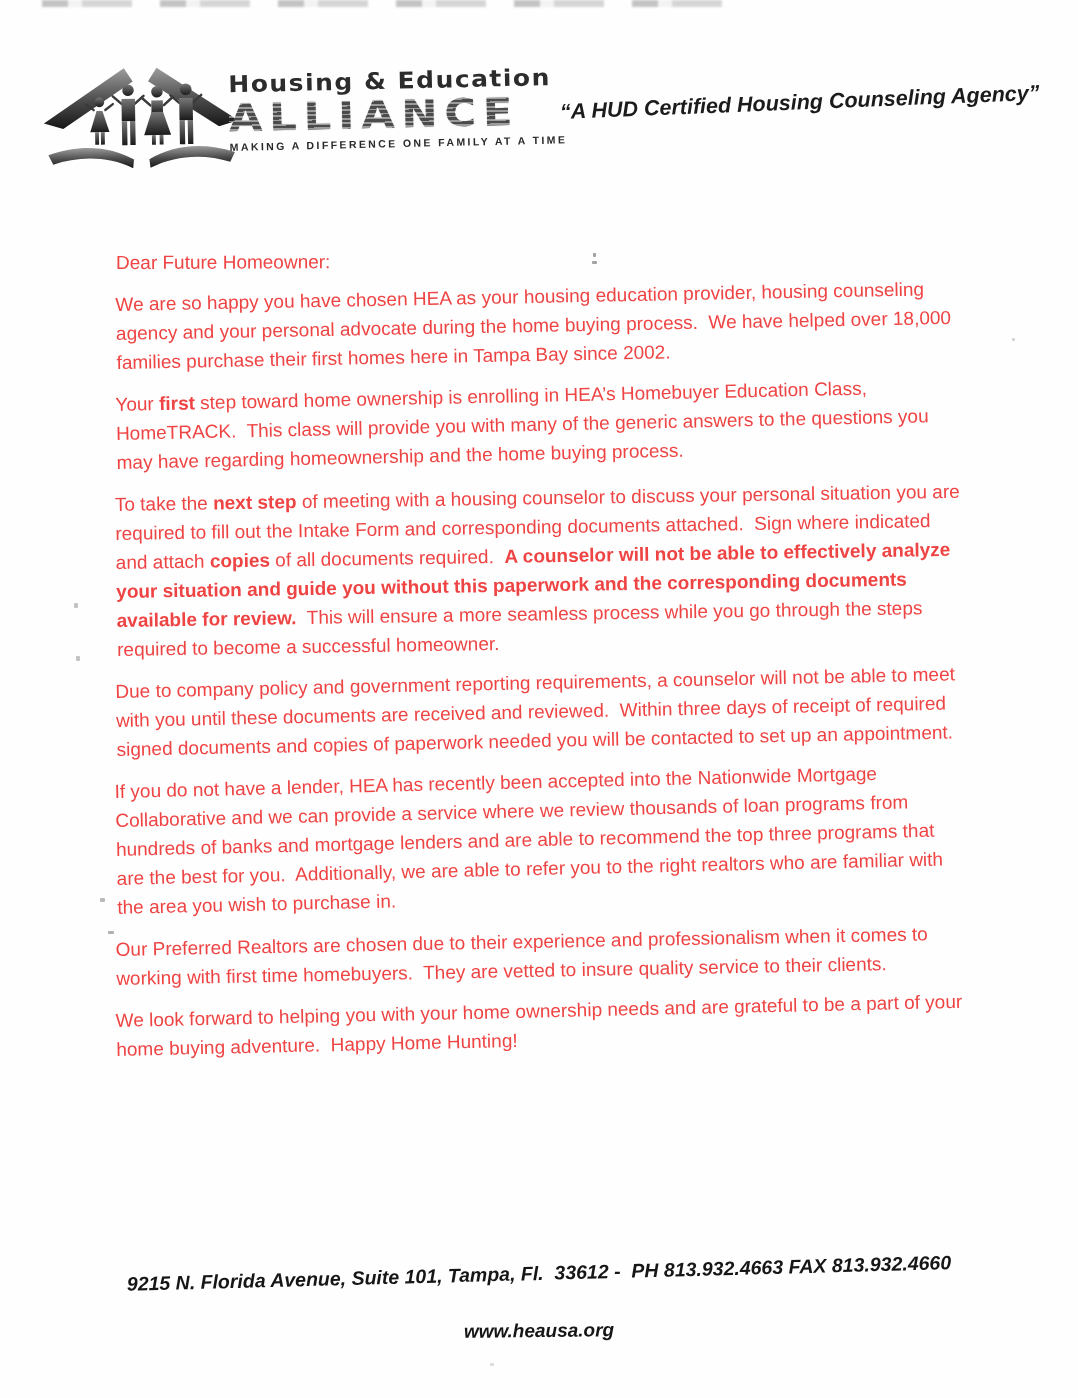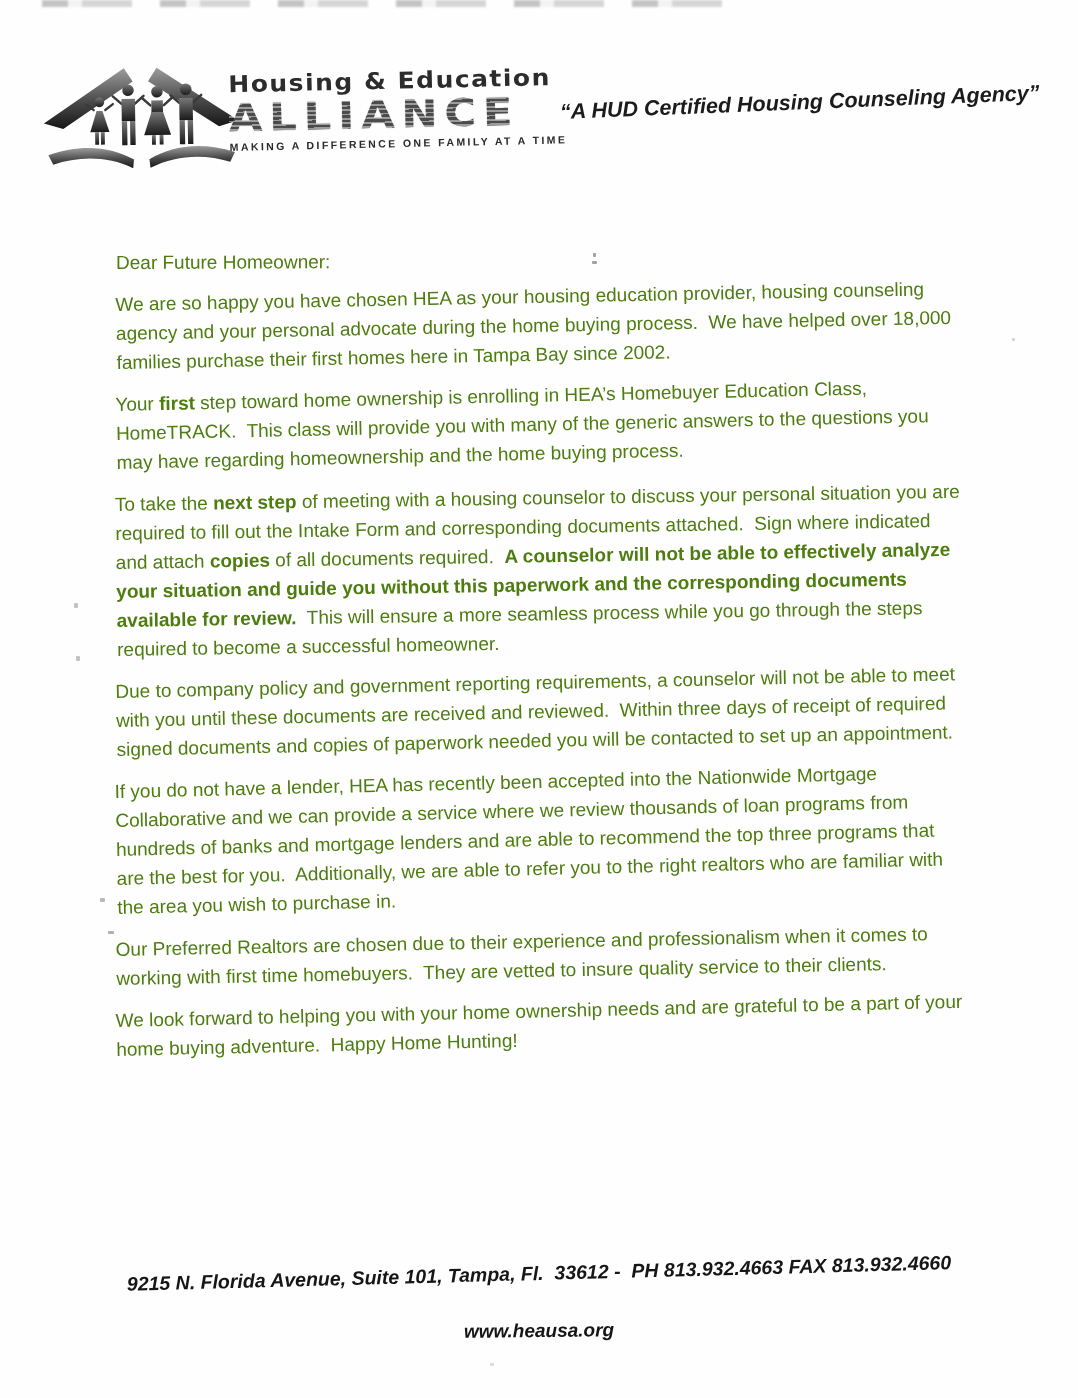--- a/index.html
+++ b/index.html
@@ -67,21 +67,21 @@
   .hud-quote{
     position:absolute;left:560px;top:100px;width:440px;
     font-size:21.5px;font-weight:700;font-style:italic;color:#1b1b1b;
     transform:rotate(-2.3deg);transform-origin:left center;
     white-space:nowrap;
   }
 
   
   .letter-body{
     position:absolute;left:116px;top:248px;width:848px;
-    font-size:19px;line-height:29px;color:#4d7c0f;
+    font-size:19px;line-height:29px;color:#ef4444;
   }
   .letter-body p{margin:0 0 13px;white-space:pre-wrap;transform-origin:left center;}
   .salutation{transform:rotate(-0.2deg);}
   p.para:nth-of-type(2){transform:rotate(-1.1deg);}
   p.para:nth-of-type(3){transform:rotate(-1.25deg);}
   p.para:nth-of-type(4){transform:rotate(-0.9deg);}
   p.para:nth-of-type(5){transform:rotate(-1.2deg);}
   p.para:nth-of-type(6){transform:rotate(-1.35deg);}
   p.para:nth-of-type(7){transform:rotate(-1.1deg);}
   p.para:nth-of-type(8){transform:rotate(-1.3deg);}

